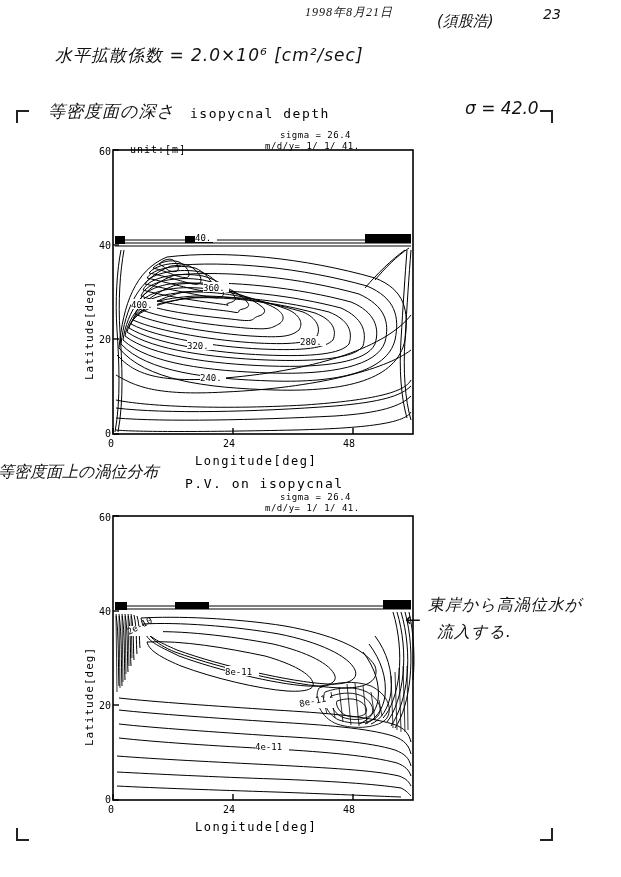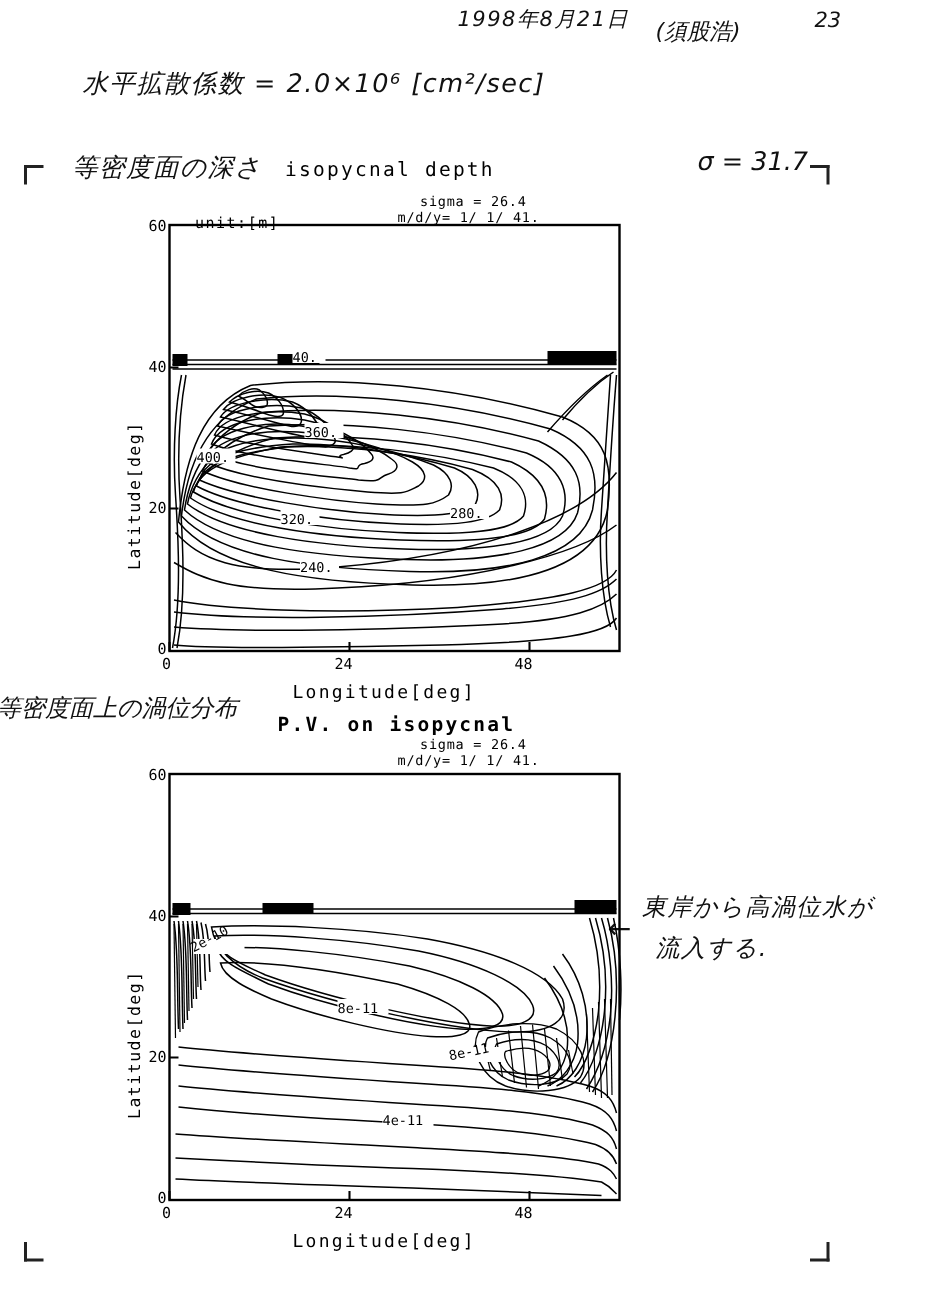--- a/index.html
+++ b/index.html
@@ -52,29 +52,29 @@
 </head>
 <body>
 
 <div class="page">
 
   <div class="crop tl" style="left:16px;top:110px;"></div>
   <div class="crop tr" style="left:540px;top:110px;"></div>
   <div class="crop bl" style="left:16px;top:828px;"></div>
   <div class="crop br" style="left:540px;top:828px;"></div>
 
-  <div class="hand slanted" style="left:305px;top:4px;font-size:14px;letter-spacing:1px;">1998年8月21日</div>
+  <div class="hand slanted" style="left:305px;top:4px;font-size:12px;letter-spacing:1px;font-family:Liberation Serif, serif;">1998年8月21日</div>
   <div class="hand slanted" style="left:437px;top:12px;font-size:15px;">(須股浩)</div>
   <div class="hand slanted" style="left:543px;top:6px;font-size:14px;">23</div>
 
   <div class="hand slanted" style="left:55px;top:44px;font-size:17px;letter-spacing:1px;">水平拡散係数 = 2.0×10⁶ [cm²/sec]</div>
 
   <div class="hand slanted" style="left:48px;top:100px;font-size:17px;letter-spacing:1px;">等密度面の深さ</div>
 
-  <div class="hand slanted" style="left:465px;top:98px;font-size:17px;">σ = 31.7</div>
+  <div class="hand slanted" style="left:465px;top:98px;font-size:17px;">σ = 42.0</div>
 
   <div class="hand slanted" style="left:-2px;top:462px;font-size:16px;letter-spacing:0px;">等密度面上の渦位分布</div>
 
   <div class="hand" style="left:405px;top:608px;font-size:19px;">←</div>
   <div class="hand slanted" style="left:428px;top:595px;font-size:16px;letter-spacing:1px;">東岸から高渦位水が</div>
   <div class="hand slanted" style="left:437px;top:622px;font-size:16px;letter-spacing:1px;">流入する.</div>
 
   <div class="plotwrap" style="left:75px;top:100px;width:400px;height:380px;">
 
     <div class="mono" style="left:115px;top:6px;font-size:13px;letter-spacing:1.5px;">isopycnal depth</div>
@@ -165,21 +165,21 @@
         <rect x="125" y="272" width="26" height="10" fill="#fff"></rect>
         <text x="125" y="281">240.</text>
         <rect x="120" y="133" width="22" height="9" fill="#fff"></rect>
         <text x="120" y="141">40.</text>
       </g>
     </svg>
   </div>
 
   <div class="plotwrap" style="left:75px;top:466px;width:400px;height:380px;">
 
-    <div class="mono" style="left:110px;top:10px;font-size:13px;letter-spacing:1.5px;font-weight:bold;">P.V. on isopycnal</div>
+    <div class="mono" style="left:110px;top:10px;font-size:13px;letter-spacing:1.5px;">P.V. on isopycnal</div>
     <div class="mono" style="left:205px;top:26px;font-size:9px;letter-spacing:0.5px;">sigma = 26.4</div>
     <div class="mono" style="left:190px;top:37px;font-size:9px;letter-spacing:0.5px;">m/d/y= 1/ 1/ 41.</div>
 
     <div class="vert" style="left:8px;top:280px;font-size:11px;letter-spacing:1px;">Latitude[deg]</div>
     <div class="mono" style="left:120px;top:354px;font-size:12px;letter-spacing:1.5px;">Longitude[deg]</div>
 
     <div class="mono" style="left:24px;top:46px;font-size:10px;">60</div>
     <div class="mono" style="left:24px;top:140px;font-size:10px;">40</div>
     <div class="mono" style="left:24px;top:234px;font-size:10px;">20</div>
     <div class="mono" style="left:30px;top:328px;font-size:10px;">0</div>

